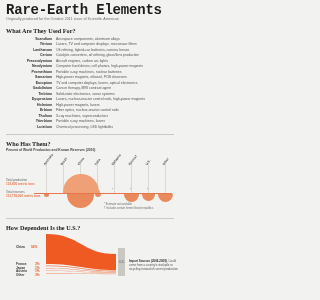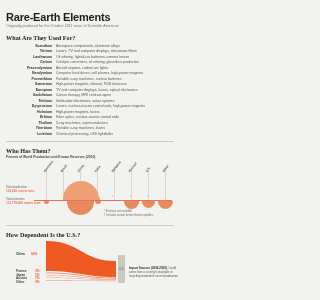--- a/index.html
+++ b/index.html
@@ -7,23 +7,23 @@
     width:180px;height:300px;overflow:hidden;
     background:#f2f2f0;
     font-family:"Liberation Sans",sans-serif;
     color:#3a3a3a;
     -webkit-font-smoothing:antialiased;
   }
   .page{width:180px;height:300px;position:relative;box-sizing:border-box;padding:5px 6px 0 6px;}
 
   
   .title{
-    font-family:Liberation Sans, sans-serif;
-    font-weight:bold;font-size:11px;line-height:11px;
-    letter-spacing:-0.2px;color:#1c1c1c;margin:7px 0 1px 0;
+    font-family:Liberation Mono, monospace;
+    font-weight:bold;font-size:14px;line-height:11px;
+    letter-spacing:-0.2px;color:#1c1c1c;margin:0 0 1px 0;
   }
   .subtitle{font-size:3.6px;line-height:5px;color:#6d6d6d;margin:0 0 5px 0;letter-spacing:0.05px;}
 
   .sect-h{
     font-family:"Liberation Serif",serif;font-weight:bold;
     font-size:6.2px;line-height:7px;color:#1c1c1c;margin:0 0 3px 0;
   }
   .sect-sub{font-size:3.3px;line-height:4px;color:#444;font-weight:bold;margin:-2px 0 3px 0;}
 
   

